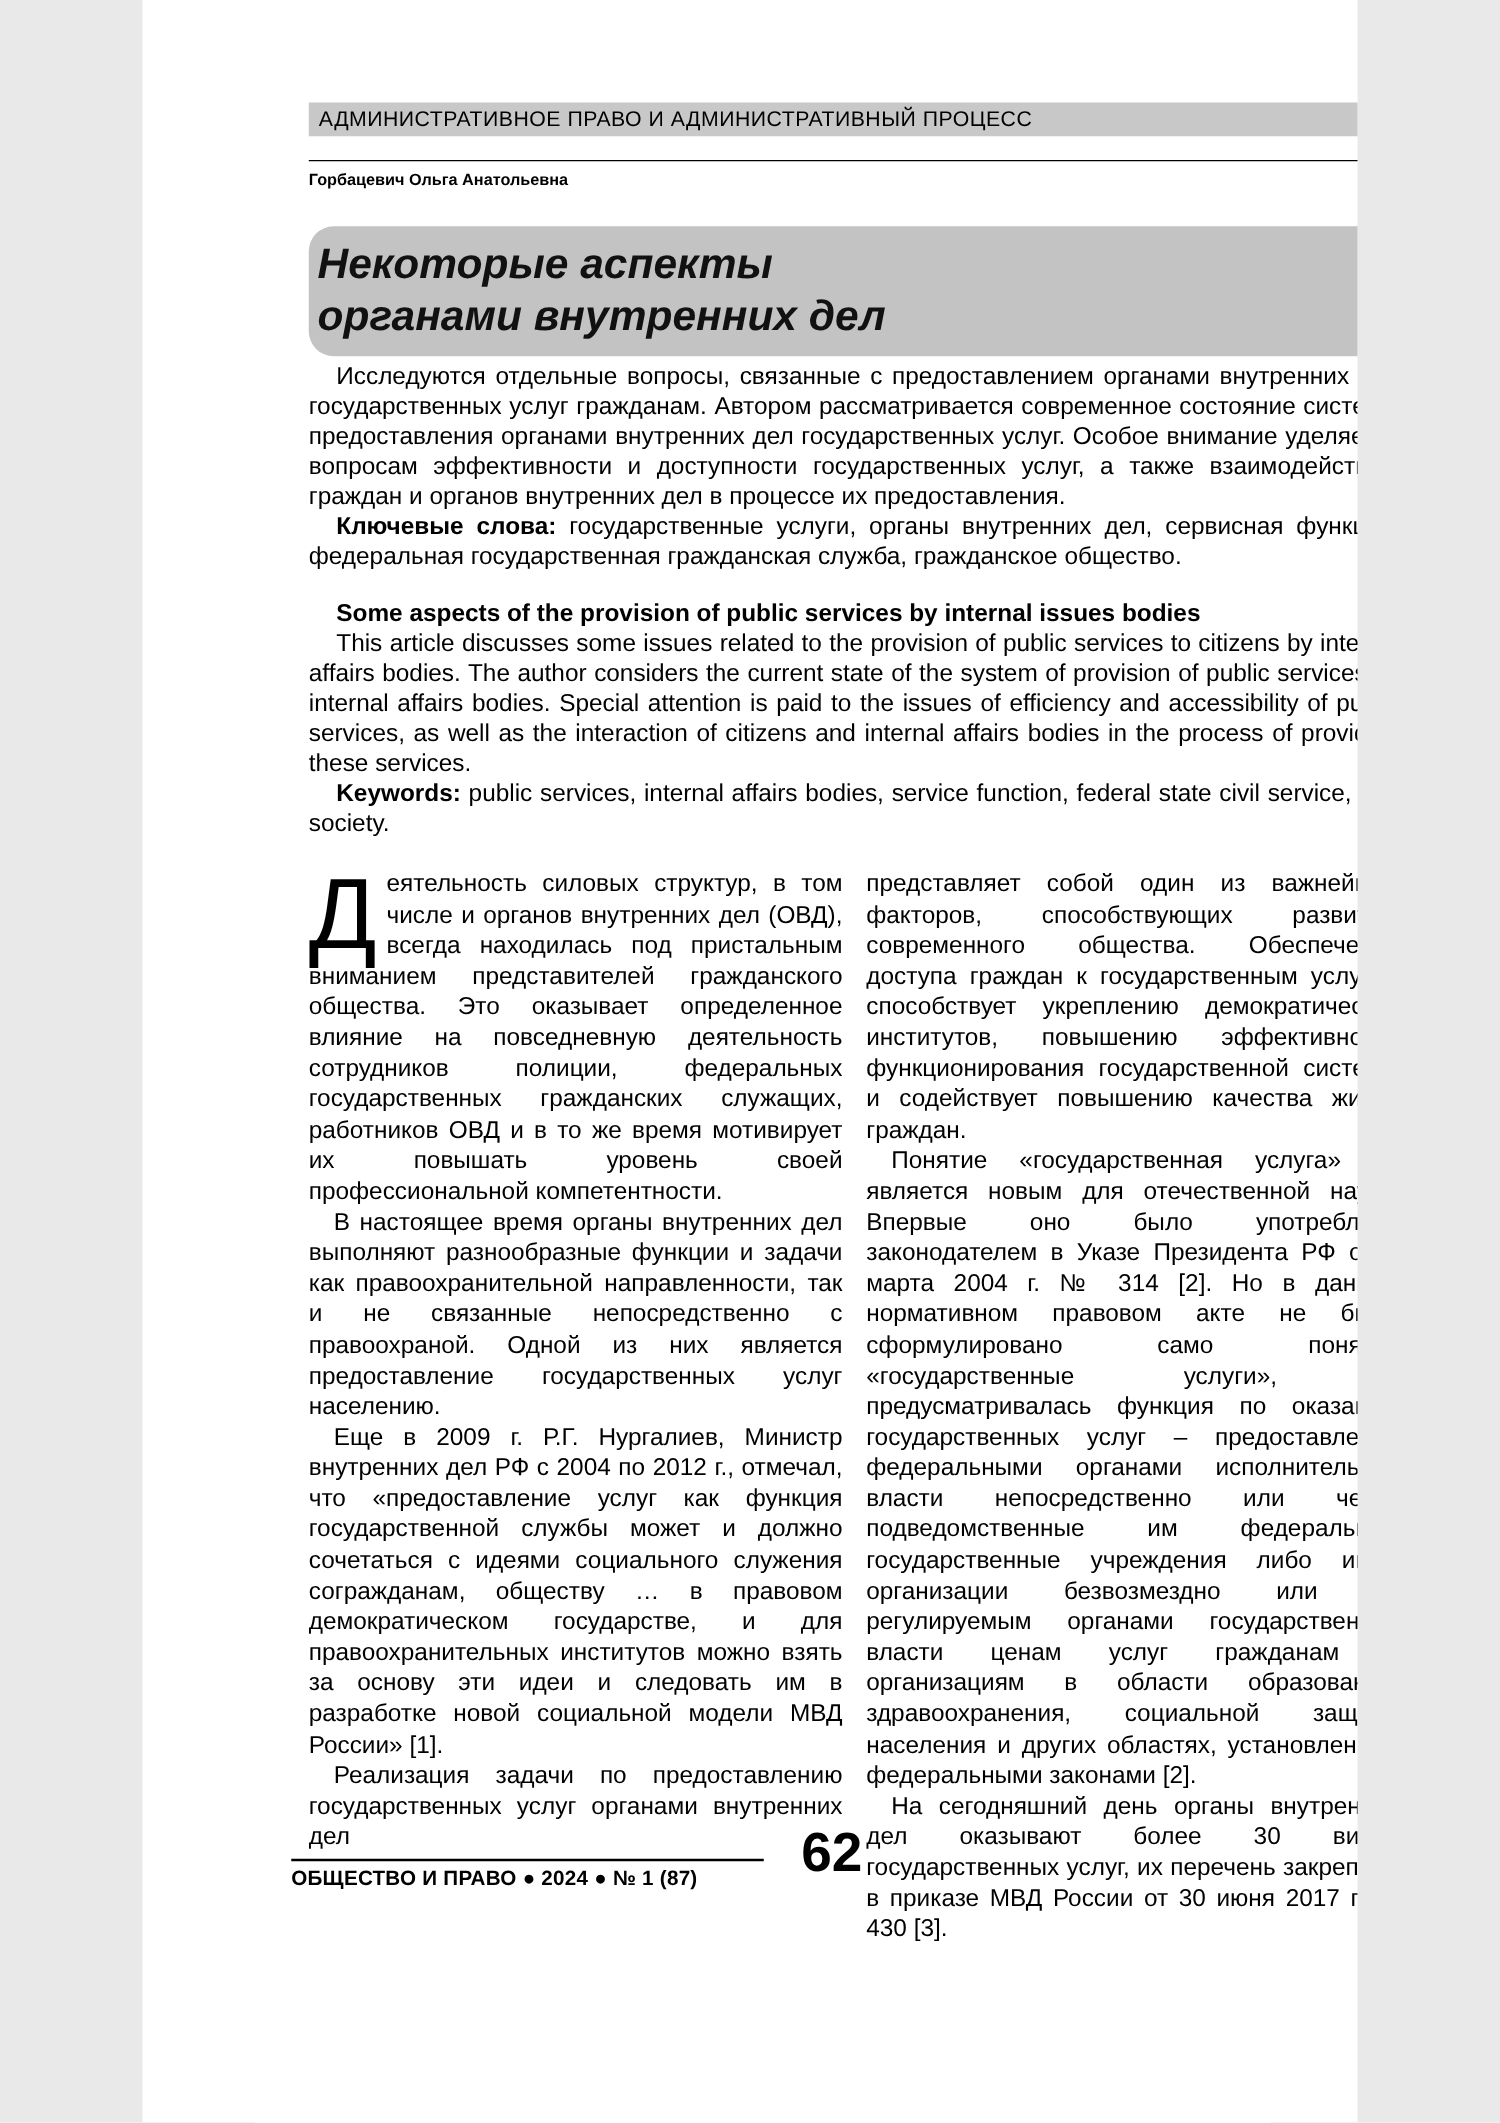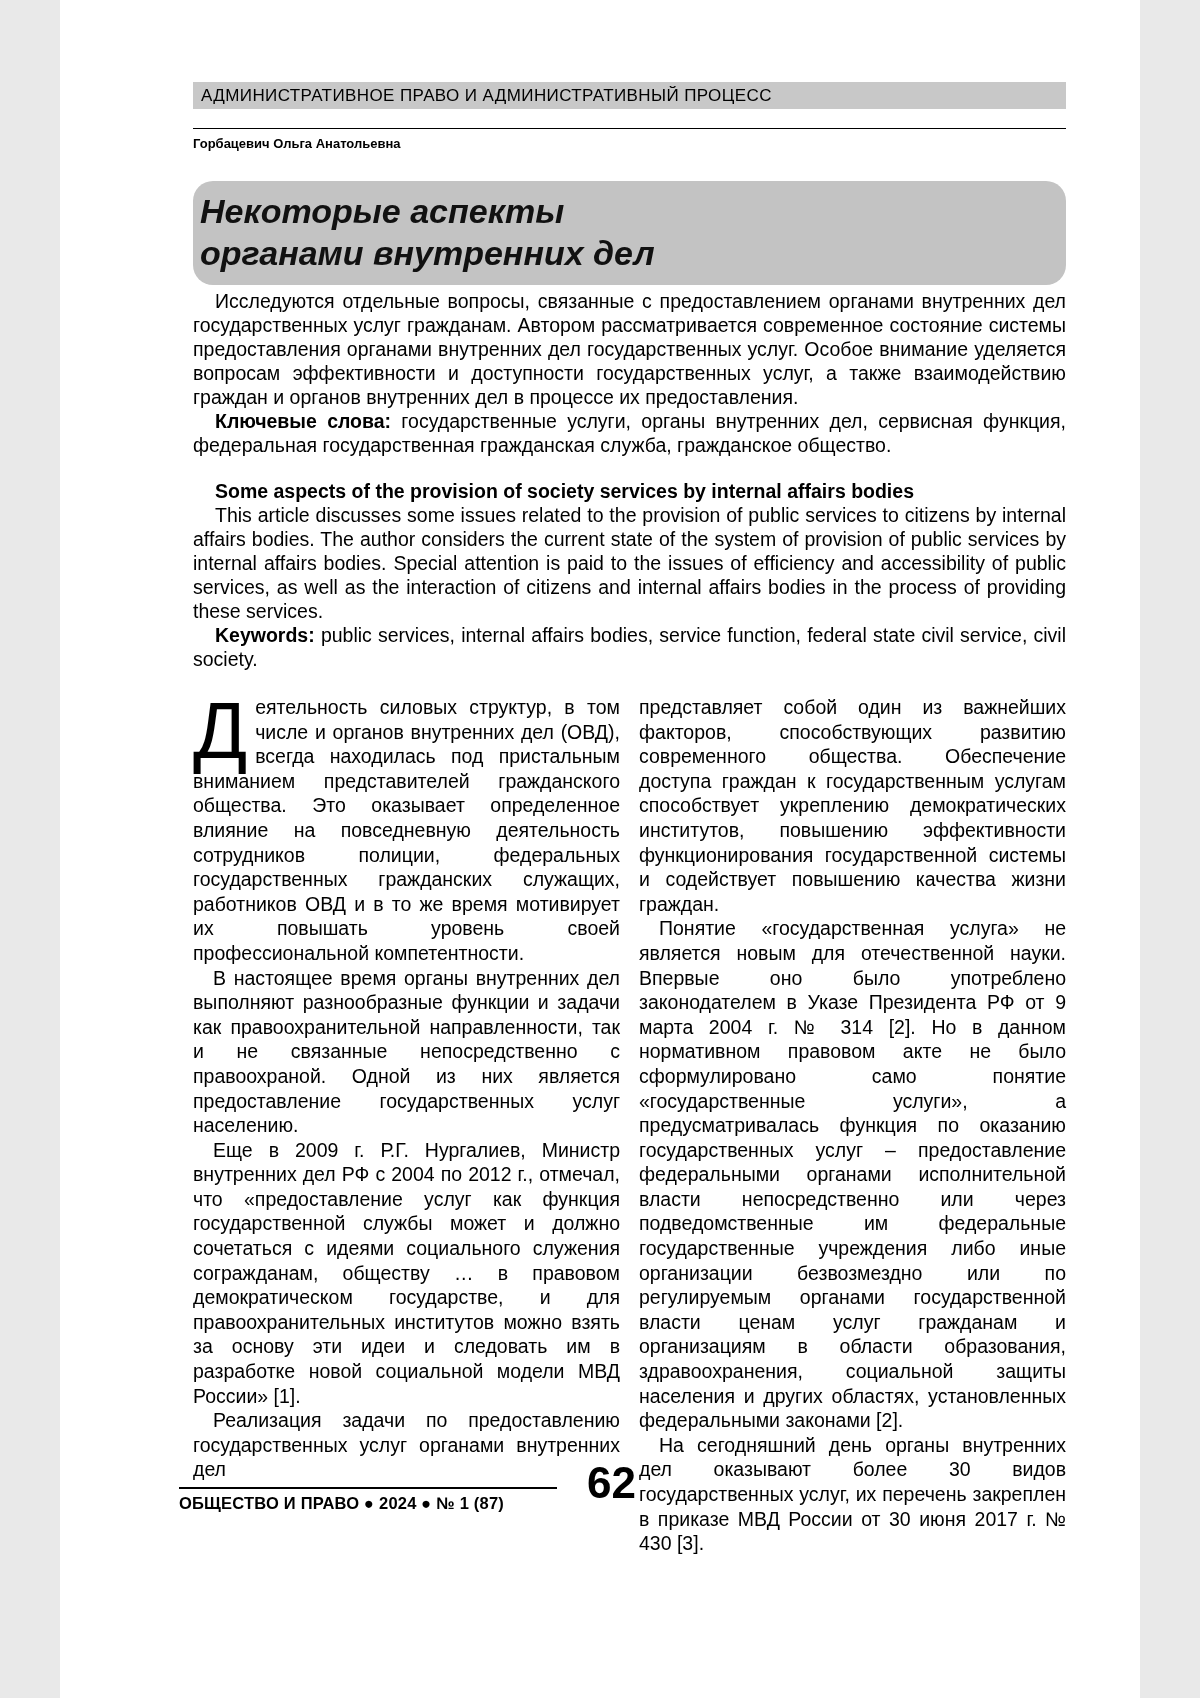--- a/index.html
+++ b/index.html
@@ -3,21 +3,21 @@
 <meta charset="utf-8">
 <style>
   :root{
     --running-head-bg:#c8c8c8;
     --title-block-bg:#c3c3c3;
   }
   *{margin:0;padding:0;box-sizing:border-box;}
   html,body{background:#e9e9e9;}
   .page{
     position:relative;
-    width:1080px;
+    width:972px;
     height:1698px;
     background:#ffffff;
     margin:0 auto;
     font-family:"Liberation Sans", sans-serif;
     color:#000;
     overflow:hidden;
   }
   .content{
     position:absolute;
     left:133px;
@@ -139,21 +139,21 @@
       <div class="title-line">Некоторые аспекты</div>
       <div class="title-line">органами внутренних дел</div>
     </div>
 
     <p class="abstract">Исследуются отдельные вопросы, связанные с предоставлением органами внутренних дел государственных услуг гражданам. Автором рассматривается современное состояние системы предоставления органами внутренних дел государственных услуг. Особое внимание уделяется вопросам эффективности и доступности государственных услуг, а также взаимодействию граждан и органов внутренних дел в процессе их предоставления.</p>
 
     <p class="keywords">
       <span class="bold">Ключевые слова:</span><span> государственные услуги, органы внутренних дел, сервисная функция, федеральная государственная гражданская служба, гражданское общество.</span>
     </p>
 
-    <h2 class="en-title">Some aspects of the provision of society services by internal affairs bodies</h2>
+    <h2 class="en-title">Some aspects of the provision of public services by internal issues bodies</h2>
 
     <p class="en-abstract">This article discusses some issues related to the provision of public services to citizens by internal affairs bodies. The author considers the current state of the system of provision of public services by internal affairs bodies. Special attention is paid to the issues of efficiency and accessibility of public services, as well as the interaction of citizens and internal affairs bodies in the process of providing these services.</p>
 
     <p class="en-keywords">
       <span class="bold">Keywords:</span><span> public services, internal affairs bodies, service function, federal state civil service, civil society.</span>
     </p>
 
     <div class="columns">
       <div class="col">
         <p class="no-indent">

